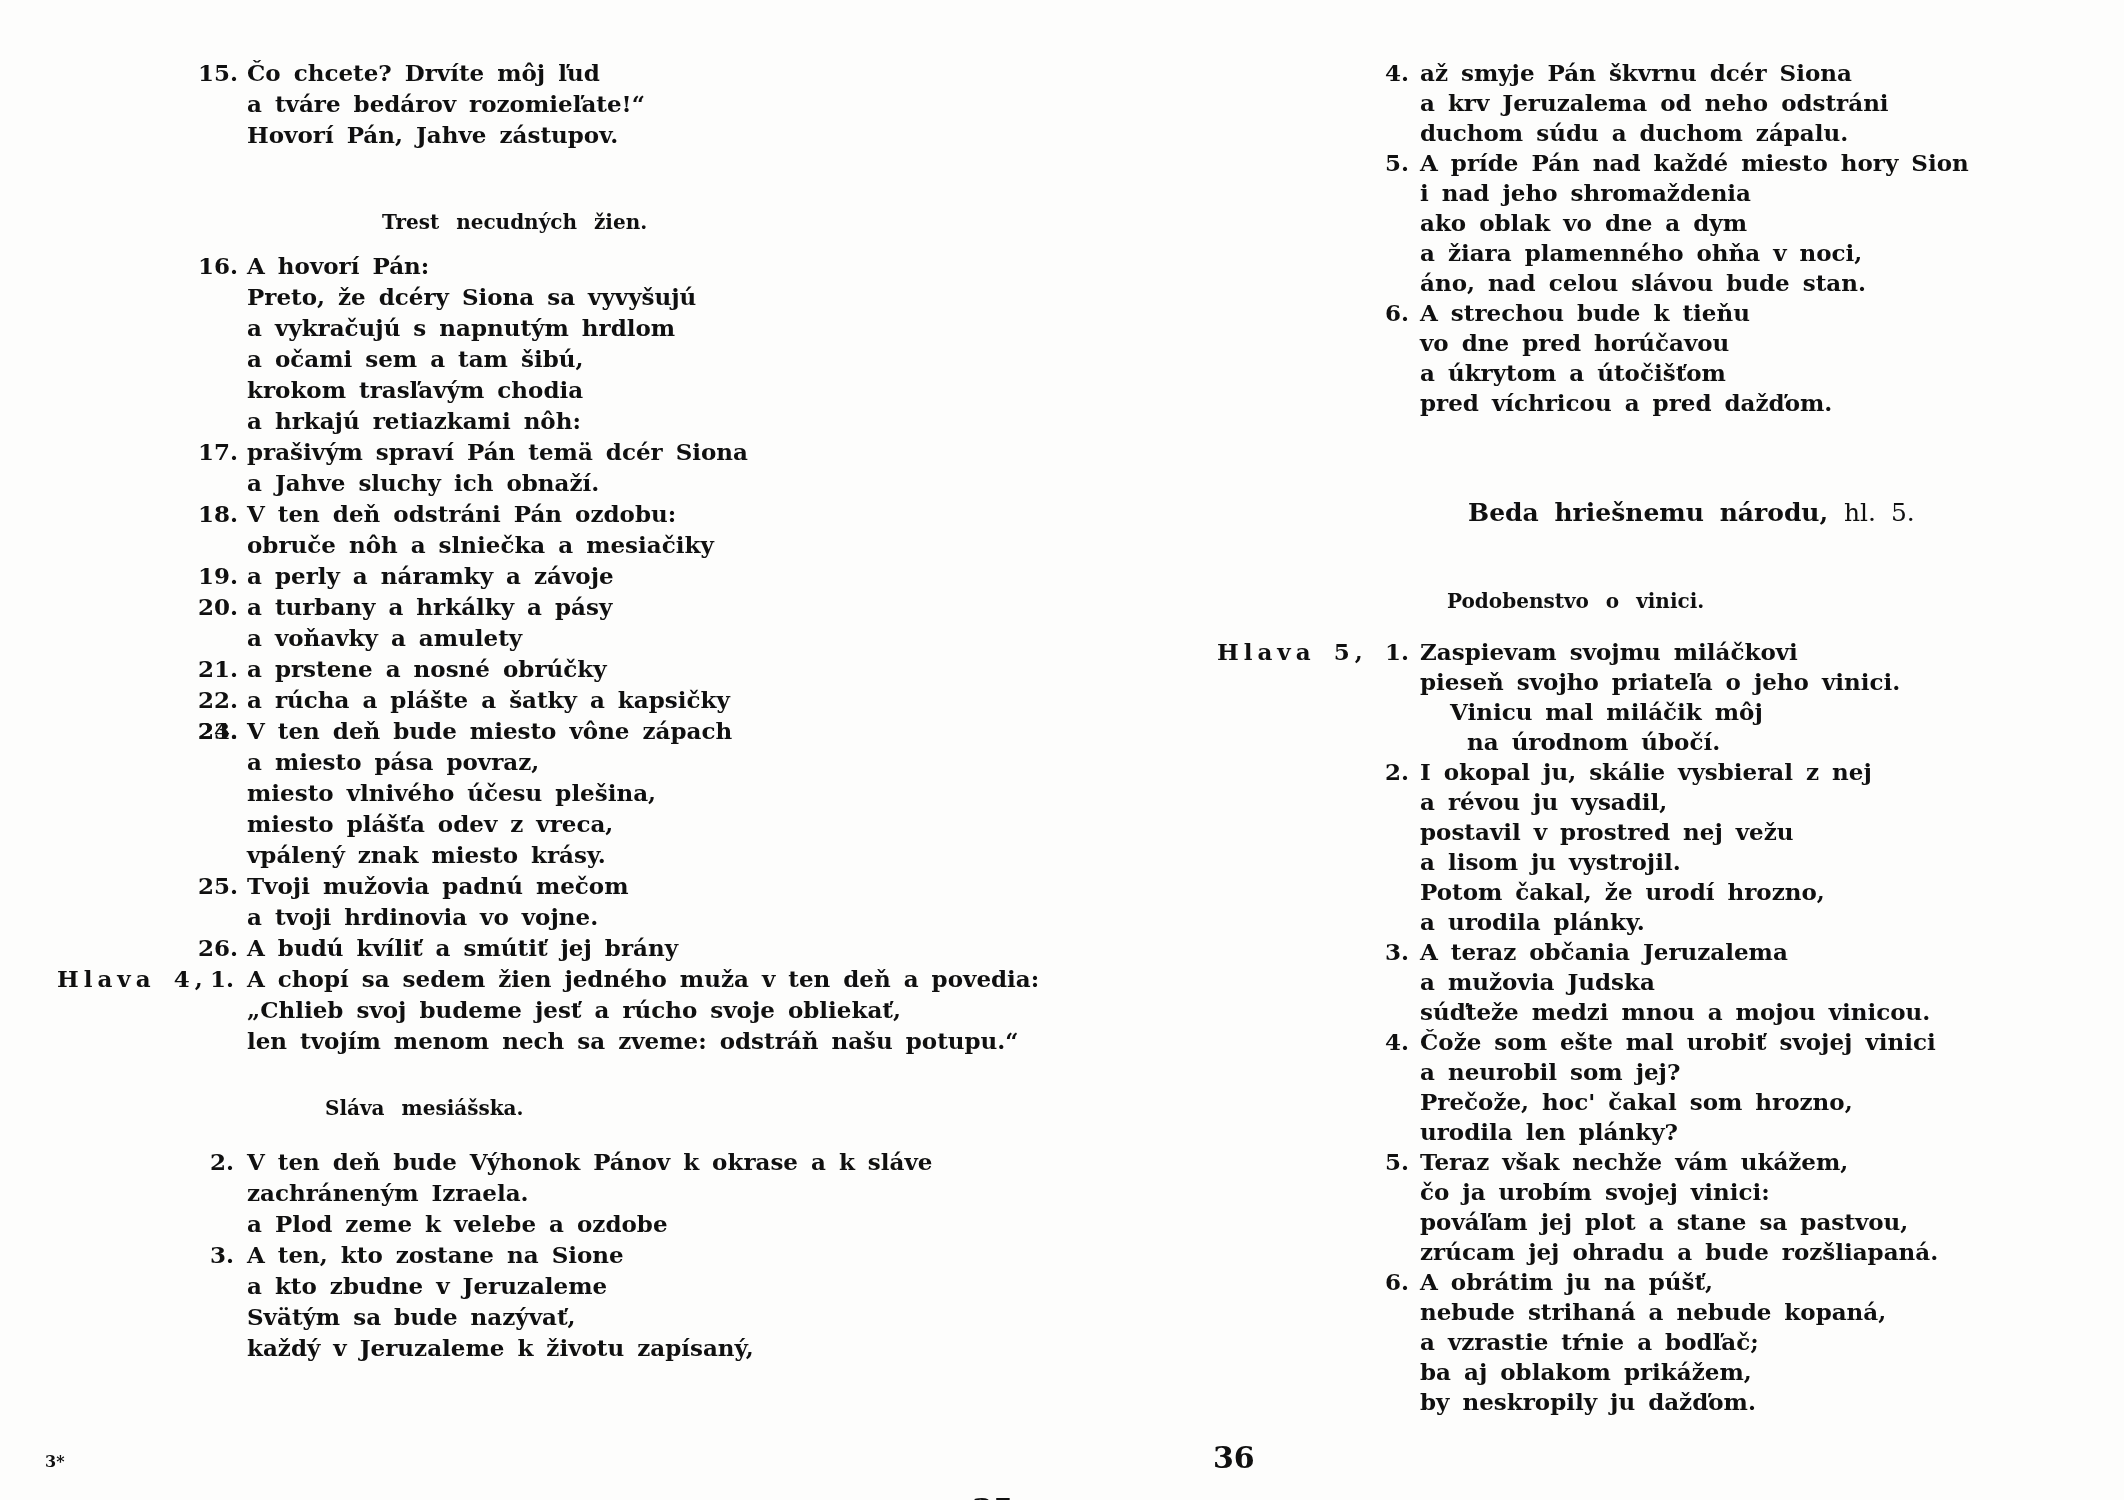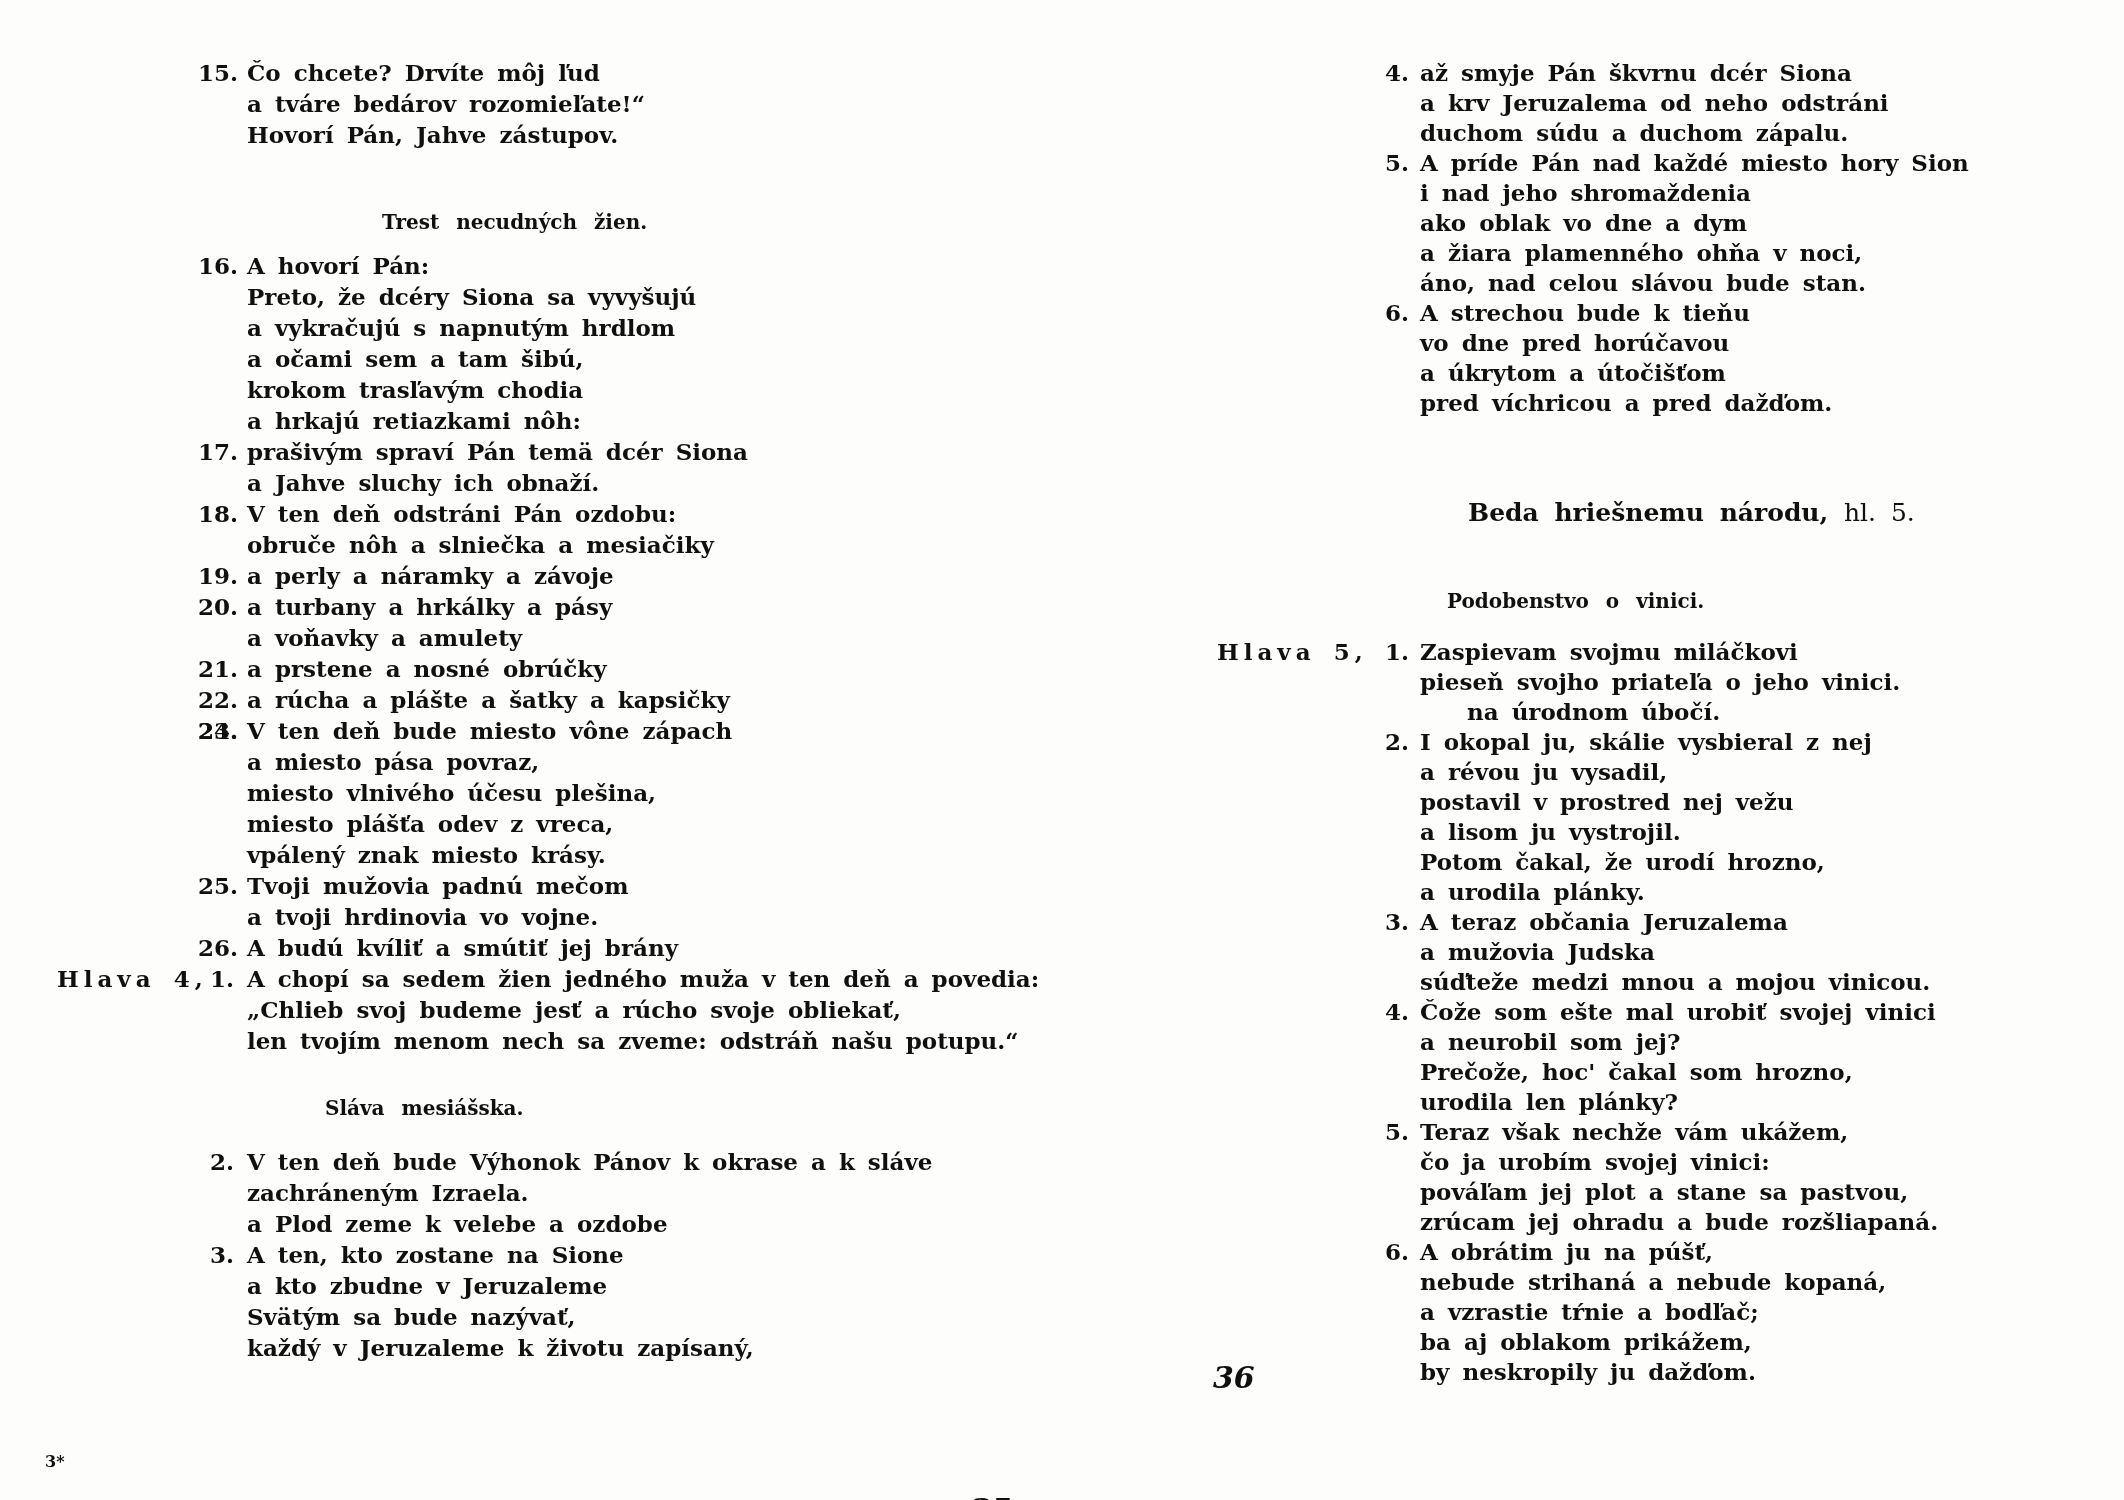--- a/index.html
+++ b/index.html
@@ -37,21 +37,21 @@
   [data-key="l-v16"]{margin-top:13px;}
   [data-key="hlava4-v1"]{margin-top:0;}
   [data-key="slava"]{margin-top:37px;margin-left:127px;}
   [data-key="l-v2"]{margin-top:23px;}
   [data-key="beda"]{margin-top:78px;margin-left:83px;}
   [data-key="podobenstvo"]{margin-top:56px;margin-left:62px;}
   [data-key="hlava5-v1"]{margin-top:21px;}
 
   .footer-mark{position:absolute;left:45px;top:1452px;font-size:16px;}
   .pagenum-left{position:absolute;left:972px;top:1492px;font-size:30px;}
-  .pagenum-right{position:absolute;left:1213px;top:1360px;font-size:30px;font-style:italic;}
+  .pagenum-right{position:absolute;left:1213px;top:1440px;font-size:30px;}
 </style>
 </head>
 <body>
 
 <div class="page page-left" id="page-left">
     <div class="vblock" data-key="l-v15">
       <div class="vline"><span class="vnum">15.</span><span class="vtext">Čo chcete? Drvíte môj ľud</span></div>
       <div class="vline"><span class="vtext">a tváre bedárov rozomieľate!“</span></div>
       <div class="vline"><span class="vtext">Hovorí Pán, Jahve zástupov.</span></div>
     </div>
@@ -137,20 +137,21 @@
       <div class="vline"><span class="vnum">6.</span><span class="vtext">A strechou bude k tieňu</span></div>
       <div class="vline"><span class="vtext">vo dne pred horúčavou</span></div>
       <div class="vline"><span class="vtext">a úkrytom a útočišťom</span></div>
       <div class="vline"><span class="vtext">pred víchricou a pred dažďom.</span></div>
     </div>
     <div class="sec-heading-large" data-key="beda"><span class="bold">Beda hriešnemu národu,</span> <span class="tail">hl. 5.</span></div>
     <div class="sec-heading" data-key="podobenstvo">Podobenstvo o vinici.</div>
     <div class="vblock" data-key="hlava5-v1">
       <div class="vline"><span class="chapter">Hlava 5,</span><span class="vnum">1.</span><span class="vtext">Zaspievam svojmu miláčkovi</span></div>
       <div class="vline"><span class="vtext">pieseň svojho priateľa o jeho vinici.</span></div>
+      <div class="vline ind1"><span class="vtext">Vinicu mal miláčik môj</span></div>
       <div class="vline ind2"><span class="vtext">na úrodnom úbočí.</span></div>
     </div>
     <div class="vblock" data-key="r5-v2">
       <div class="vline"><span class="vnum">2.</span><span class="vtext">I okopal ju, skálie vysbieral z nej</span></div>
       <div class="vline"><span class="vtext">a révou ju vysadil,</span></div>
       <div class="vline"><span class="vtext">postavil v prostred nej vežu</span></div>
       <div class="vline"><span class="vtext">a lisom ju vystrojil.</span></div>
       <div class="vline"><span class="vtext">Potom čakal, že urodí hrozno,</span></div>
       <div class="vline"><span class="vtext">a urodila plánky.</span></div>
     </div>

